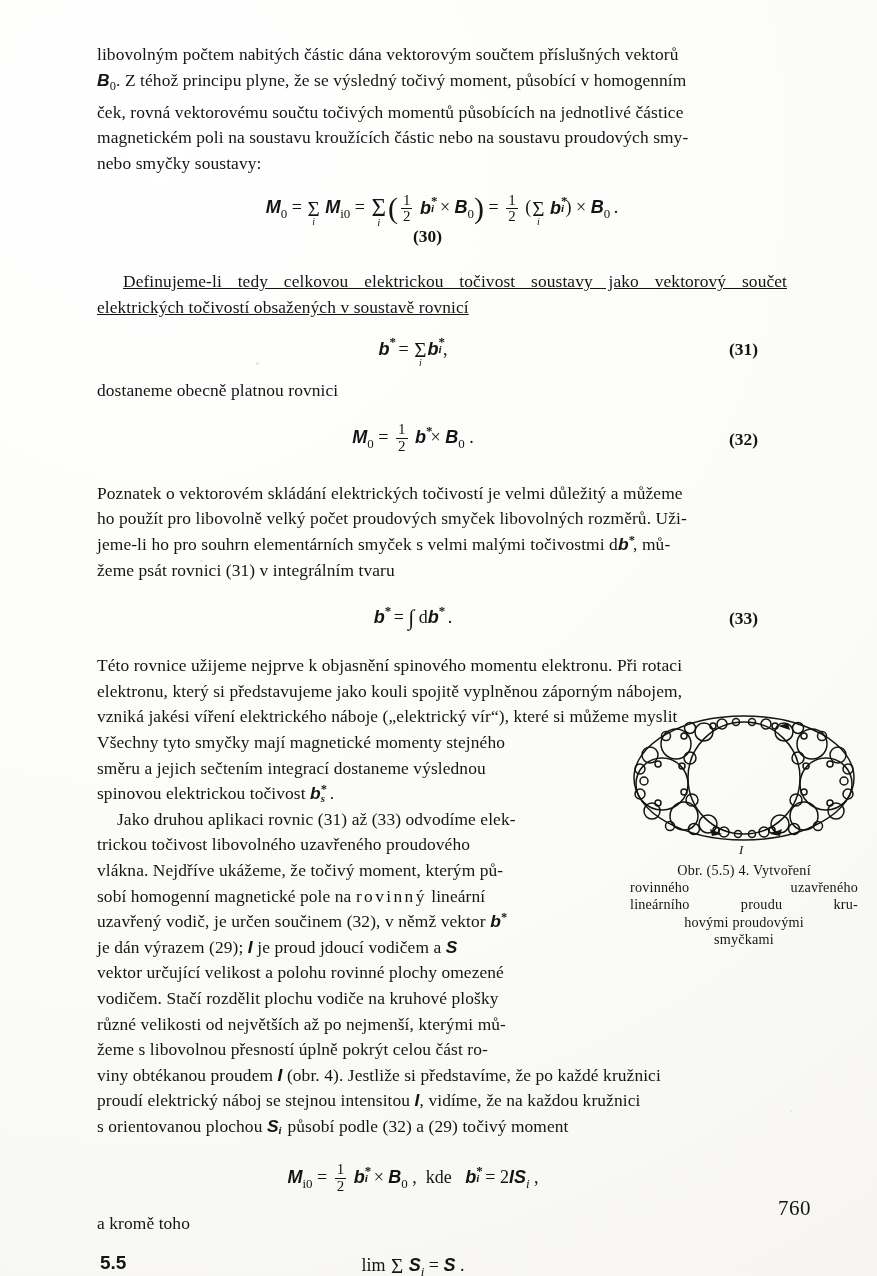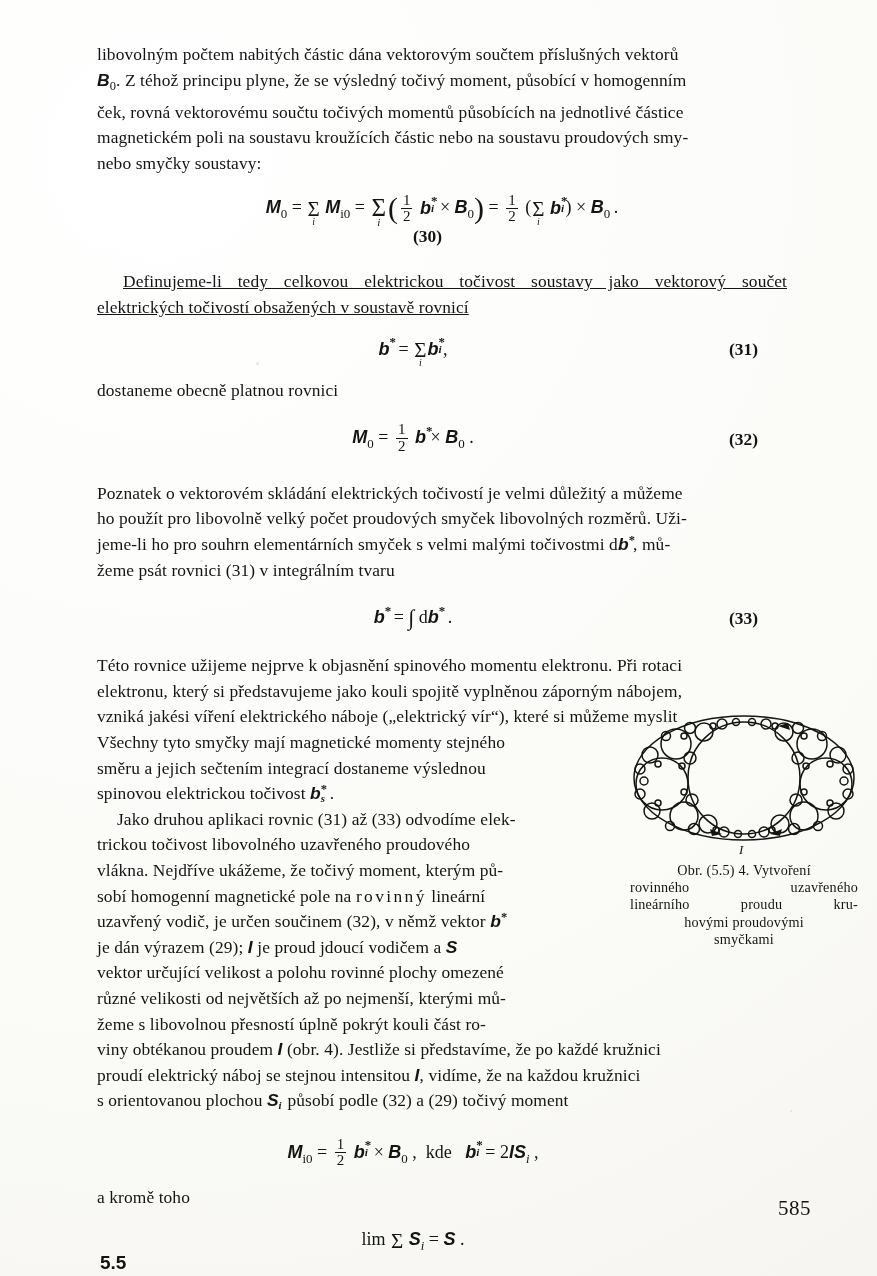--- a/index.html
+++ b/index.html
@@ -210,22 +210,23 @@
       <div class="line">Všechny tyto smyčky mají magnetické momenty stejného</div>
       <div class="line">směru a jejich sečtením integrací dostaneme výslednou</div>
       <div class="line">spinovou elektrickou točivost <span class="bstar"><span class="vecb">b</span><span class="sb">s</span><span class="sup">*</span></span>&nbsp;&nbsp;.</div>
       <div class="line" style="text-indent:20px;">Jako druhou aplikaci rovnic (31) až (33) odvodíme elek-</div>
       <div class="line">trickou točivost libovolného uzavřeného proudového</div>
       <div class="line">vlákna. Nejdříve ukážeme, že točivý moment, kterým pů-</div>
       <div class="line">sobí homogenní magnetické pole na <span class="spaced">rovinný</span> lineární</div>
       <div class="line">uzavřený vodič, je určen součinem (32), v němž vektor <span class="bstar"><span class="vecb">b</span><span class="sup">*</span></span></div>
       <div class="line">je dán výrazem (29); <span class="vecb">I</span> je proud jdoucí vodičem a <span class="vecb">S</span></div>
       <div class="line">vektor určující velikost a polohu rovinné plochy omezené</div>
+      <div class="line">vodičem. Stačí rozdělit plochu vodiče na kruhové plošky</div>
       <div class="line">různé velikosti od největších až po nejmenší, kterými mů-</div>
-      <div class="line">žeme s libovolnou přesností úplně pokrýt kouli část ro-</div>
+      <div class="line">žeme s libovolnou přesností úplně pokrýt celou část ro-</div>
     </div>
 
     <div>
       <div class="line">viny obtékanou proudem <span class="vecb">I</span> (obr. 4). Jestliže si představíme, že po každé kružnici</div>
       <div class="line">proudí elektrický náboj se stejnou intensitou <span class="vecb">I</span>, vidíme, že na každou kružnici</div>
       <div class="line">s orientovanou plochou <span class="bstar"><span class="vecb">S</span><span class="sb">i</span></span>&nbsp;&nbsp;působí podle (32) a (29) točivý moment</div>
     </div>
 
     <div class="eqrow" style="margin-top:24px;margin-bottom:16px;">
       <div class="eqbody">
@@ -315,20 +316,20 @@
     <div class="fig-caption">
       <span class="capline">Obr. (5.5) 4. Vytvoření</span>
       <span class="cl-just">rovinného uzavřeného</span>
       <span class="cl-just">lineárního proudu kru-</span>
       <span class="capline">hovými proudovými</span>
       <span class="capline">smyčkami</span>
     </div>
   </div>
 
   <div class="footer-left">5.5</div>
-  <div class="footer-right">585</div>
+  <div class="footer-right">760</div>
 
   <div class="speck" style="left:256px;top:362px;width:3px;height:3px;"></div>
   <div class="speck" style="left:200px;top:560px;width:3px;height:2px;"></div>
   <div class="speck" style="left:790px;top:1110px;width:2px;height:2px;"></div>
   <div class="speck" style="left:644px;top:716px;width:2px;height:2px;"></div>
 
 </div>
 
 </body></html>

